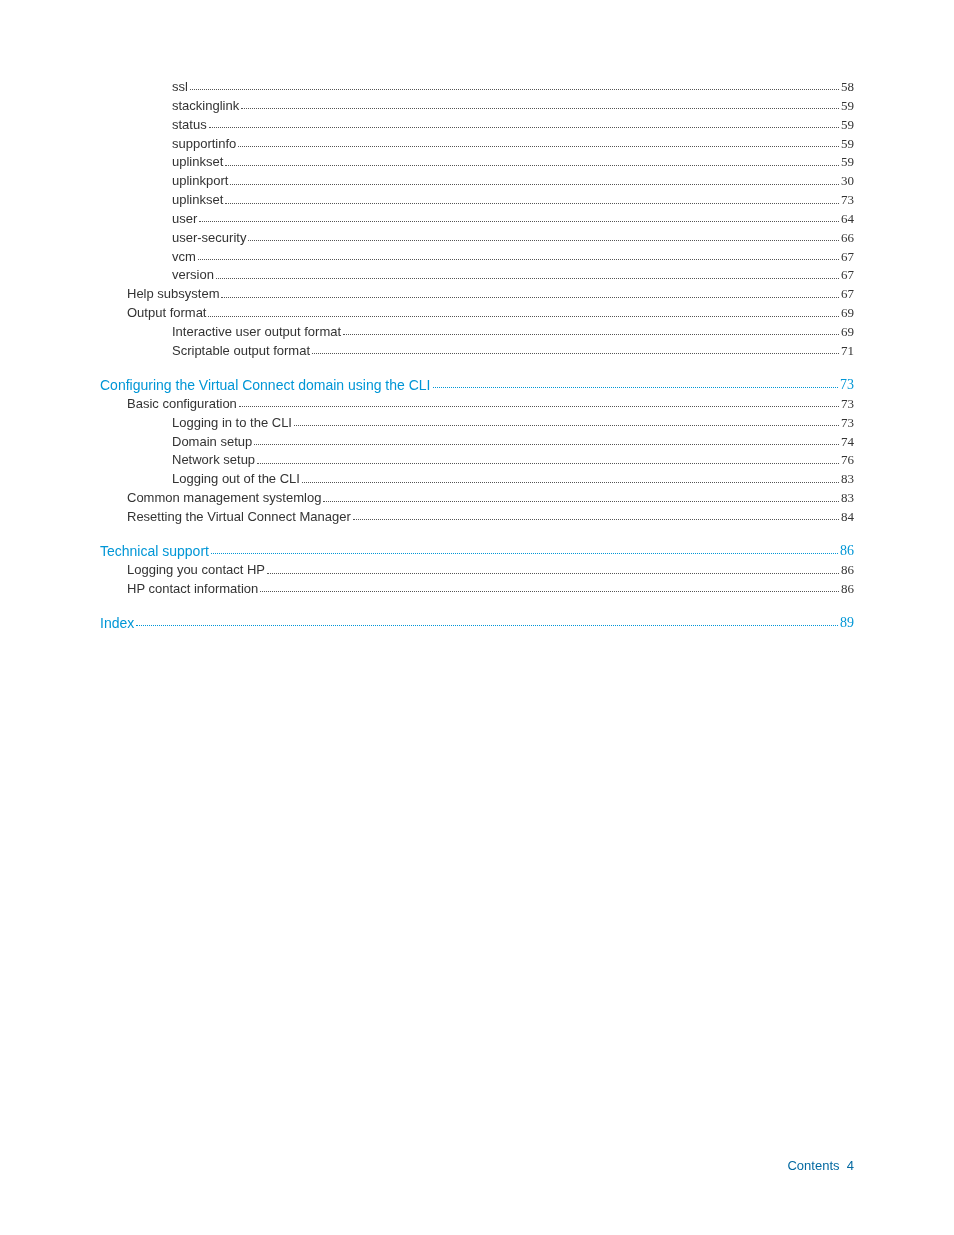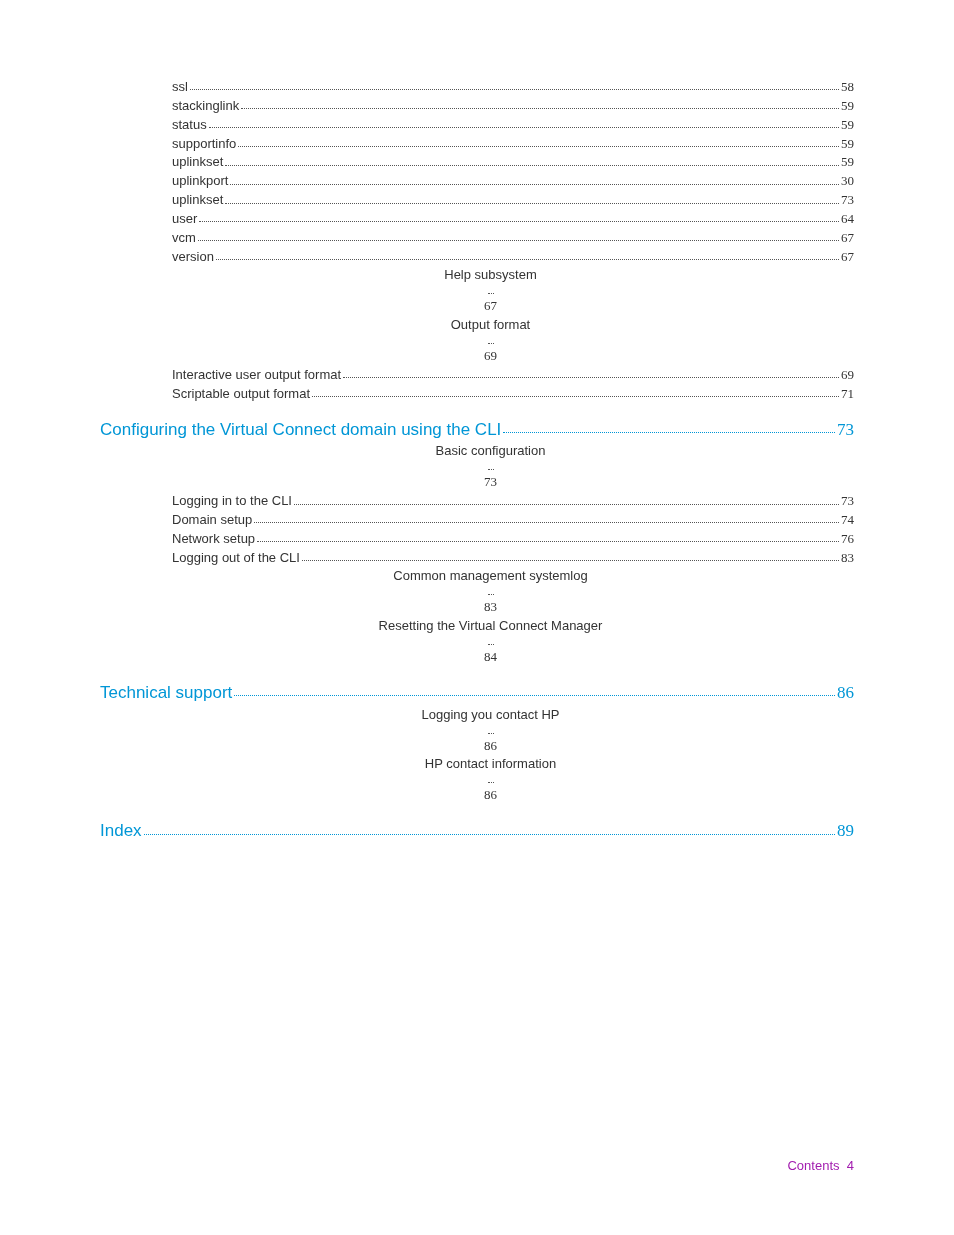--- a/index.html
+++ b/index.html
@@ -31,36 +31,36 @@
       margin: 0 2px 3px 2px;
       min-width: 6px;
       height: 0.7em;
     }
     .toc-row .page {
       flex: 0 0 auto;
       text-align: right;
       font-family: Liberation Serif, serif;
     }
     .level-1 { padding-left: 0; }
-    .level-2 { padding-left: 27px; flex-direction: column; }
+    .level-2 { padding-left: 27px; }
     .level-3 { padding-left: 72px; }
     .heading-row .label,
     .heading-row .page {
       color: #0096d6;
-      font-size: 17px;
+      font-size: 14px;
     }
     .heading-row .dots {
       border-bottom-color: #0096d6;
     }
     .footer {
       position: absolute;
       bottom: 62px;
       right: 100px;
       font-size: 13px;
-      color: #a21caf;
+      color: #0369a1;
       text-align: right;
     }
   </style>
 </head>
 <body>
 
 <div id="toc-container">
     <div class="toc-group">
       <div class="toc-row level-3">
         <span class="label">ssl</span>
@@ -94,20 +94,25 @@
       </div>
       <div class="toc-row level-3">
         <span class="label">uplinkset</span>
         <span class="dots"></span>
         <span class="page">73</span>
       </div>
       <div class="toc-row level-3">
         <span class="label">user</span>
         <span class="dots"></span>
         <span class="page">64</span>
+      </div>
+      <div class="toc-row level-3">
+        <span class="label">user-security</span>
+        <span class="dots"></span>
+        <span class="page">66</span>
       </div>
       <div class="toc-row level-3">
         <span class="label">vcm</span>
         <span class="dots"></span>
         <span class="page">67</span>
       </div>
       <div class="toc-row level-3">
         <span class="label">version</span>
         <span class="dots"></span>
         <span class="page">67</span>

